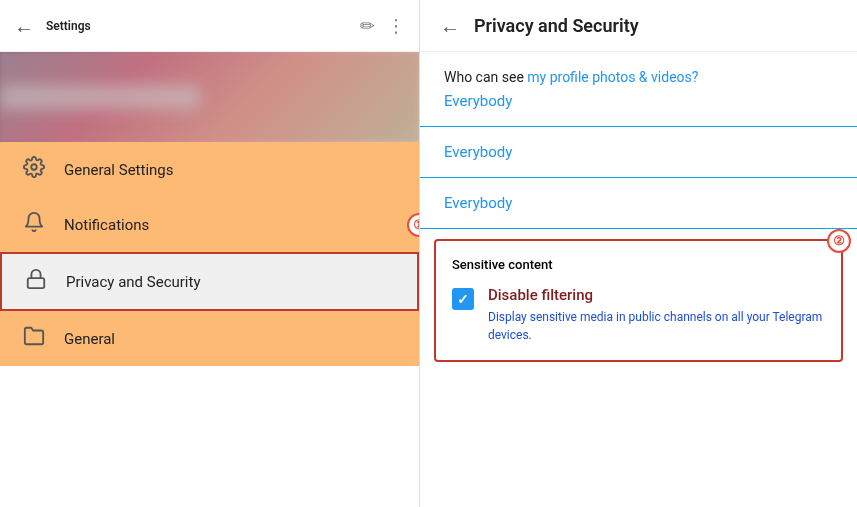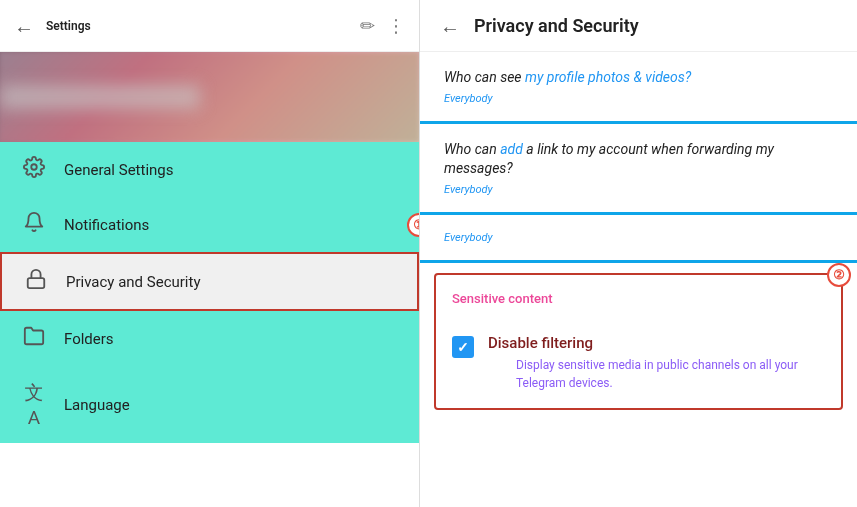--- a/index.html
+++ b/index.html
@@ -90,21 +90,21 @@
     .menu-list {
       flex: 1;
       overflow-y: auto;
     }
 
     .menu-item {
       display: flex;
       align-items: center;
       padding: 14px 20px;
       cursor: pointer;
-      background: #5eead4;
+      background: #fdba74;
       position: relative;
     }
 
     .menu-item.active {
       background: #f0f0f0;
       border: 2px solid #c0392b;
     }
 
     .menu-item .menu-icon {
       width: 28px;
@@ -153,50 +153,49 @@
     }
 
     .right-content {
       flex: 1;
       overflow-y: auto;
       padding: 0;
     }
 
     .privacy-item {
       padding: 16px 24px;
-      border-bottom: 3px solid #0ea5e9;
-      cursor: pointer;
-      font-style: italic;
+      border-bottom: 1px solid #0ea5e9;
+      cursor: pointer;
     }
 
     .privacy-item .question {
       font-size: 14px;
       color: #2196F3;
       margin-bottom: 4px;
       line-height: 1.4;
     }
 
     .privacy-item .answer {
-      font-size: 11px;
+      font-size: 15px;
       color: #2196F3;
     }
 
     
     .sensitive-box {
       margin: 10px 14px;
       border: 2px solid #c0392b;
       border-radius: 4px;
       padding: 16px;
       position: relative;
     }
 
     .sensitive-box .section-title {
       font-size: 13px;
-      color: #ec4899;
-      margin-bottom: 28px;
+      color: #000000;
+      margin-bottom: 14px;
       font-weight: 500;
     }
 
     .sensitive-row {
       display: flex;
       align-items: flex-start;
       gap: 14px;
     }
 
     .checkbox-wrapper {
@@ -220,23 +219,22 @@
 
     .sensitive-text .label {
       font-size: 15px;
       color: #7f1d1d;
       font-weight: 500;
       margin-bottom: 4px;
     }
 
     .sensitive-text .desc {
       font-size: 12px;
-      color: #8b5cf6;
+      color: #1d4ed8;
       line-height: 1.5;
-      margin-left: 28px;
     }
 
     
     .circle-badge {
       position: absolute;
       width: 24px;
       height: 24px;
       border-radius: 50%;
       border: 2px solid #e74c3c;
       color: #e74c3c;
@@ -308,50 +306,43 @@
       <span class="menu-label">Privacy and Security</span>
     </div>
 
 
     <div class="menu-item">
       <span class="menu-icon">
         <svg width="22" height="22" viewBox="0 0 24 24" fill="none" stroke="#555" stroke-width="2" stroke-linecap="round" stroke-linejoin="round">
           <path d="M22 19a2 2 0 0 1-2 2H4a2 2 0 0 1-2-2V5a2 2 0 0 1 2-2h5l2 3h9a2 2 0 0 1 2 2z"></path>
         </svg>
       </span>
-      <span class="menu-label">Folders</span>
-    </div>
-
-    <div class="menu-item">
-      <span class="menu-icon" style="font-size:19px; color:#555;">文A</span>
-      <span class="menu-label">Language</span>
-    </div>
+      <span class="menu-label">General</span>
+    </div>
+
 
   </div>
 </div>
 
 <div class="right-panel">
   <div class="right-header">
     <span class="back-btn">←</span>
     <span class="title">Privacy and Security</span>
   </div>
 
   <div class="right-content">
 
     <div class="privacy-item">
       <div class="question">
         <span style="color:#222;">Who can see </span><span>my profile photos &amp; videos?</span>
       </div>
       <div class="answer">Everybody</div>
     </div>
 
     <div class="privacy-item">
-      <div class="question">
-        <span style="color:#222;">Who can </span><span>add</span><span style="color:#222;"> a link to my account when forwarding my messages?</span>
-      </div>
       <div class="answer">Everybody</div>
     </div>
 
     <div class="privacy-item">
       <div class="answer">Everybody</div>
     </div>
 
     <div style="position:relative; margin-top: 6px;">
       <div class="sensitive-box">
         <div class="section-title">Sensitive content</div>

